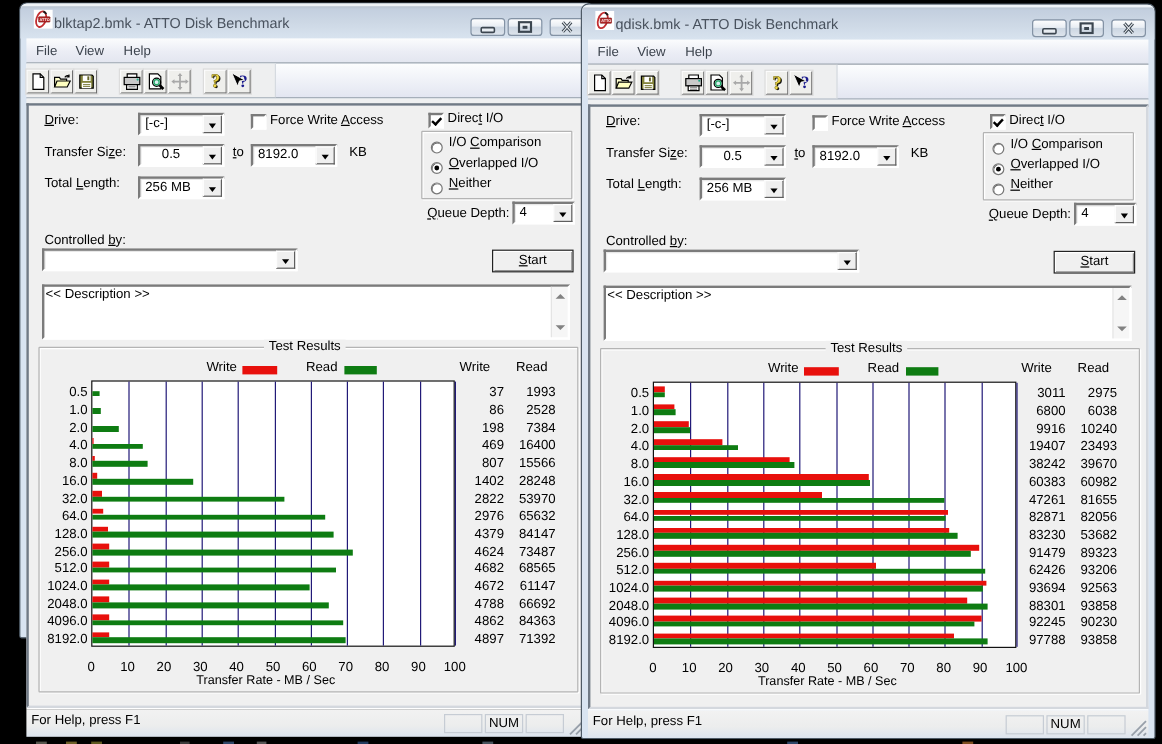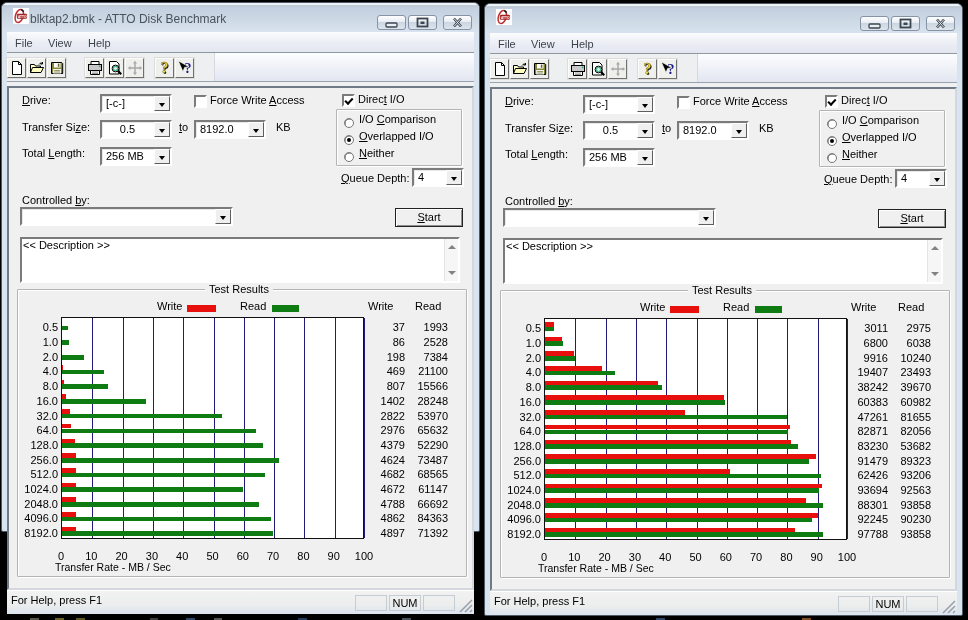--- a/index.html
+++ b/index.html
@@ -1,19 +1,19 @@
 <!DOCTYPE html>
 <html><head><meta charset="utf-8"><style>
 *{margin:0;padding:0;box-sizing:border-box}
 html,body{width:968px;height:620px;background:#000;overflow:hidden;
  font-family:"Liberation Sans",sans-serif}
 .win{position:absolute;width:479px;background:#d9e4f1;border:1px solid #4e5a66;
  border-radius:6px 6px 2px 2px;
  box-shadow:inset 0 1px 0 rgba(255,255,255,.6)}
-#w1{left:1px;top:2px;height:530px}
+#w1{left:16px;top:2px;height:530px}
 #w2{left:484px;top:3px;height:613px}
 .titlebar{position:absolute;left:0;top:0;right:0;height:29px;
  background:linear-gradient(180deg,#eef2f6 0%,#eef2f6 6%,#bac5d2 9%,#c3cfdf 16%,#cdd8e5 55%,#d8e3ef 100%);
  border-radius:6px 6px 0 0}
 .wicon{position:absolute;left:11px;top:5px;width:16px;height:16px}
 .wtitle{position:absolute;left:28px;top:9px;font-size:12px;color:#49525e;white-space:nowrap}
 .cap{position:absolute;top:12px;width:29px;height:15px;border:1px solid #8493a5;border-radius:3px;
  background:linear-gradient(180deg,#fdfdfe 0%,#e8edf3 45%,#ccd6e2 50%,#dde4ec 100%)}
 .cap svg{position:absolute;left:-1px;top:-1px}
 .menubar{position:absolute;left:5px;right:5px;top:29px;height:21px;
@@ -61,21 +61,21 @@
 .sbup{top:6px;border-bottom:4.5px solid #828282}
 .sbdn{bottom:6px;border-top:4.5px solid #828282}
 .plot{position:absolute;left:59px;top:314px;width:303px;height:222px;background:#fff;border:1px solid #111}
 .grid{position:absolute;top:0;bottom:0;width:1px;background:#221a78}
 .ylab{position:absolute;left:0px;width:56px;text-align:right;font-size:11px}
 .bar{position:absolute;left:60px;height:4.7px}
 .red{background:#e8100c}.grn{background:#0e7c12}
 .vw{position:absolute;left:340px;width:63px;text-align:right;font-size:11px}
 .vr{position:absolute;left:390px;width:56px;text-align:right;font-size:11px}
 .xlab{position:absolute;top:547px;width:30px;text-align:center;font-size:11px}
-.xtitle{position:absolute;left:53px;top:558px;width:303px;text-align:left;font-size:10.5px}
+.xtitle{position:absolute;left:53px;top:558px;width:303px;text-align:center;font-size:10.5px}
 .swatch{position:absolute;height:7px}
 .statusbar{position:absolute;left:5px;right:5px;top:587px;height:24px;
  background:linear-gradient(180deg,#f2f2f2 0%,#eceded 60%,#dce4ee 100%);border-top:1px solid #fff;font-size:11px}
 .sbtext{position:absolute;left:4px;top:3px}
 .spanel{position:absolute;top:4px;width:32px;height:16px;border:1px solid #c6ccd4;text-align:center;line-height:15px}
 .grip{position:absolute;right:1px;bottom:1px}
 </style></head>
 <body>
 
 <div class="win" id="w1">
@@ -254,21 +254,21 @@
 <div class="vw" style="top:333.0px">86</div>
 <div class="vr" style="top:333.0px">2528</div>
 <div class="ylab" style="top:347.7px">2.0</div>
 <div class="bar grn" style="top:352.0px;width:21.85px"></div>
 <div class="vw" style="top:347.7px">198</div>
 <div class="vr" style="top:347.7px">7384</div>
 <div class="ylab" style="top:362.4px">4.0</div>
 <div class="bar red" style="top:362.0px;width:1.39px"></div>
 <div class="bar grn" style="top:366.7px;width:42.31px"></div>
 <div class="vw" style="top:362.4px">469</div>
-<div class="vr" style="top:362.4px">21100</div>
+<div class="vr" style="top:362.4px">16400</div>
 <div class="ylab" style="top:377.1px">8.0</div>
 <div class="bar red" style="top:376.7px;width:2.39px"></div>
 <div class="bar grn" style="top:381.4px;width:46.06px"></div>
 <div class="vw" style="top:377.1px">807</div>
 <div class="vr" style="top:377.1px">15566</div>
 <div class="ylab" style="top:391.8px">16.0</div>
 <div class="bar red" style="top:391.4px;width:4.15px"></div>
 <div class="bar grn" style="top:396.1px;width:83.59px"></div>
 <div class="vw" style="top:391.8px">1402</div>
 <div class="vr" style="top:391.8px">28248</div>
@@ -279,21 +279,21 @@
 <div class="vr" style="top:406.5px">53970</div>
 <div class="ylab" style="top:421.2px">64.0</div>
 <div class="bar red" style="top:420.8px;width:8.81px"></div>
 <div class="bar grn" style="top:425.5px;width:194.20px"></div>
 <div class="vw" style="top:421.2px">2976</div>
 <div class="vr" style="top:421.2px">65632</div>
 <div class="ylab" style="top:435.9px">128.0</div>
 <div class="bar red" style="top:435.5px;width:12.96px"></div>
 <div class="bar grn" style="top:440.2px;width:201.04px"></div>
 <div class="vw" style="top:435.9px">4379</div>
-<div class="vr" style="top:435.9px">52290</div>
+<div class="vr" style="top:435.9px">84147</div>
 <div class="ylab" style="top:450.6px">256.0</div>
 <div class="bar red" style="top:450.2px;width:13.68px"></div>
 <div class="bar grn" style="top:454.9px;width:217.45px"></div>
 <div class="vw" style="top:450.6px">4624</div>
 <div class="vr" style="top:450.6px">73487</div>
 <div class="ylab" style="top:465.3px">512.0</div>
 <div class="bar red" style="top:464.9px;width:13.85px"></div>
 <div class="bar grn" style="top:469.6px;width:202.88px"></div>
 <div class="vw" style="top:465.3px">4682</div>
 <div class="vr" style="top:465.3px">68565</div>
@@ -342,20 +342,21 @@
 
 <div class="win" id="w2">
  <div class="titlebar">
   <span class="wicon"><svg width="16" height="16" viewBox="0 0 16 16">
           <rect width="16" height="16" fill="#fff"></rect>
           <ellipse cx="6.3" cy="8" rx="3.9" ry="6.7" fill="none" stroke="#c22f32" stroke-width="1.5" transform="rotate(18 6.3 8)"></ellipse>
           <path d="M8.2 1.5a7.5 7.5 0 0 1 2.4 2.2" stroke="#1a1a1a" stroke-width="1.5" fill="none"></path>
           <rect x="4.2" y="6" width="9.4" height="4.4" rx="0.4" fill="#b32424" stroke="#7e1616" stroke-width=".5"></rect>
           <text x="5" y="9.5" font-family="Liberation Sans" font-size="3.2" font-weight="bold" fill="#fff">ATTO</text>
         </svg></span>
+  <span class="wtitle">qdisk.bmk - ATTO Disk Benchmark</span>
   <div class="cap" style="left:375px">
         <svg width="29" height="15">
           <rect x="9" y="8" width="11" height="4" rx="1" fill="#e8edf2" stroke="#3c4650" stroke-width="1.3"></rect>
         </svg>
       </div>
   <div class="cap" style="left:406px">
         <svg width="29" height="15">
           <rect x="9.5" y="3.5" width="10" height="8" fill="none" stroke="#3c4650" stroke-width="1.8"></rect>
           <rect x="12.5" y="6.5" width="4" height="2.5" fill="#3c4650"></rect>
         </svg>

